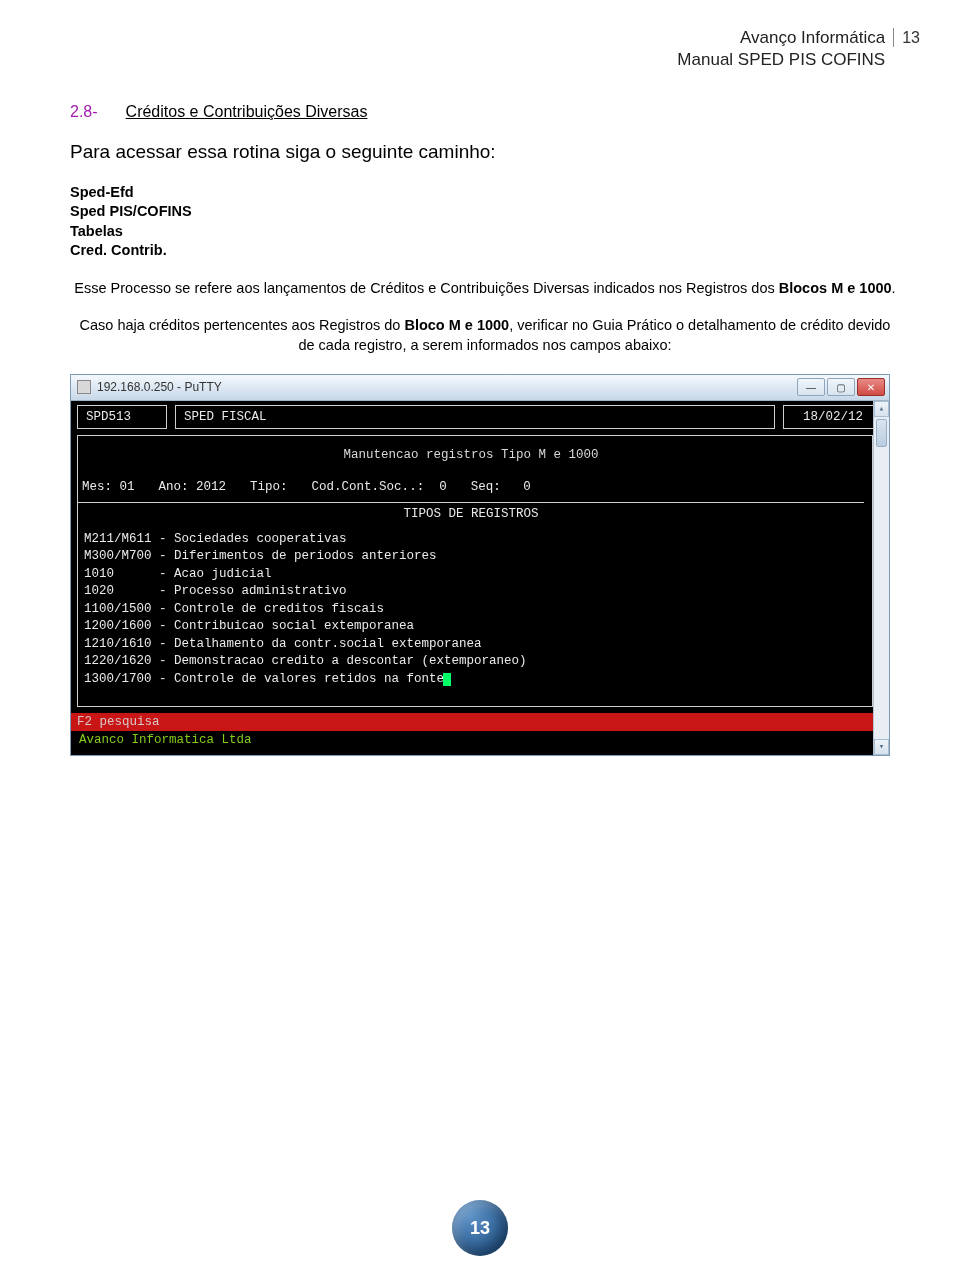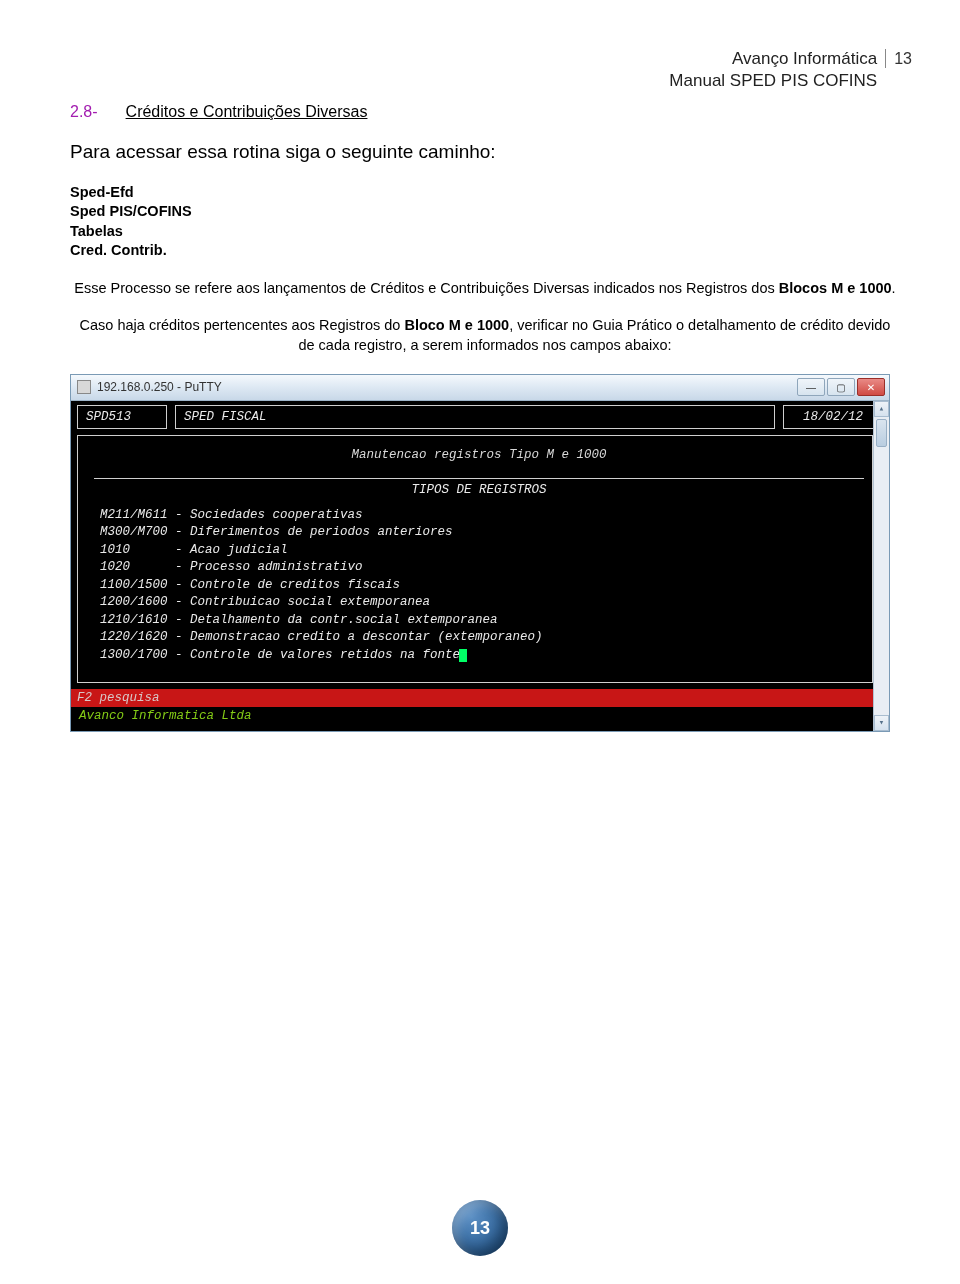--- a/index.html
+++ b/index.html
@@ -10,25 +10,24 @@
     min-height: 1284px;
     position: relative;
     color: #000;
   }
   .page {
     padding: 35px 60px 50px 70px;
   }
   .header-right {
     position: absolute;
     top: 28px;
-    right: 48px;
+    right: 40px;
     text-align: right;
     font-size: 17px;
     color: #222;
-    margin-top: 21px;
   }
   .header-right .brand-row {
     display: flex;
     align-items: flex-start;
   }
   .header-right .brand-text { text-align: right; }
   .header-right .pgnum {
     border-left: 1px solid #888;
     padding-left: 8px;
     margin-left: 8px;
@@ -102,21 +101,20 @@
   }
   .win-btn.close {
     background: linear-gradient(#e98a86,#d04b44);
     border-color: #9a2f29;
     color: #fff;
   }
   .win-body {
     background: #000;
     padding: 4px 6px 4px 6px;
     overflow: hidden;
-    font-style: italic;
   }
   .scrollbar-right {
     position: absolute;
     top: 26px; right: 0; bottom: 0;
     width: 16px;
     background: #e9eef4;
     border-left: 1px solid #b3c3d2;
   }
   .scrollbar-right .thumb {
     position: absolute; left: 2px; right: 2px;
@@ -138,21 +136,21 @@
     display: flex;
     gap: 8px;
     margin-bottom: 6px;
   }
   .header-cell1 { width: 90px; border: 1px solid #cfcfcf; padding: 4px 8px; }
   .header-cell2 { flex: 1; border: 1px solid #cfcfcf; padding: 4px 8px; }
   .header-cell3 { width: 100px; border: 1px solid #cfcfcf; padding: 4px 8px; text-align: center; }
 
   .main-box {
     border: 1px solid #cfcfcf;
-    padding: 6px 8px 8px 16px;
+    padding: 6px 8px 8px 0;
     margin-right: 10px;
   }
   .center { text-align: center; }
   .main-title { color: #d8d8d8; margin: 6px 0 16px; }
 
   .fields-row {
     padding: 2px 4px 8px;
     display: flex;
     gap: 24px;
     white-space: nowrap;
@@ -268,20 +266,27 @@
 
         <div class="header-row">
           <div class="header-cell1">SPD513</div>
           <div class="header-cell2">SPED FISCAL</div>
           <div class="header-cell3">18/02/12</div>
         </div>
 
         <div class="main-box">
           <div class="center main-title">Manutencao registros Tipo M e 1000</div>
 
+          <div class="fields-row">
+            <span><span>Mes:</span> <span>01</span></span>
+            <span><span>Ano:</span> <span>2012</span></span>
+            <span><span>Tipo:</span></span>
+            <span><span>Cod.Cont.Soc..:</span>  <span>0</span></span>
+            <span><span>Seq:</span>   <span>0</span></span>
+          </div>
 
           <div class="reg-heading">TIPOS DE REGISTROS</div>
 
           <div class="reg-list">
             <div class="reg-line">M211/M611 - Sociedades cooperativas</div>
             <div class="reg-line">M300/M700 - Diferimentos de periodos anteriores</div>
             <div class="reg-line">1010      - Acao judicial</div>
             <div class="reg-line">1020      - Processo administrativo</div>
             <div class="reg-line">1100/1500 - Controle de creditos fiscais</div>
             <div class="reg-line">1200/1600 - Contribuicao social extemporanea</div>

